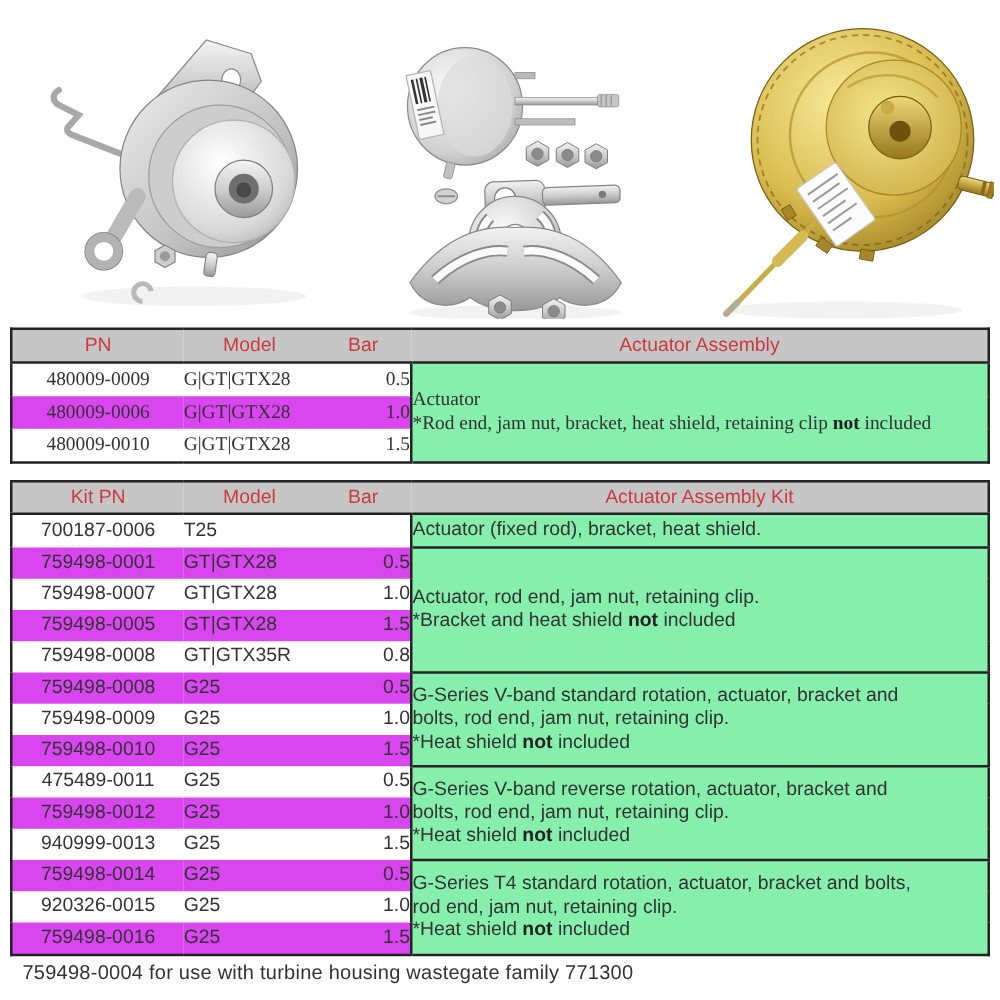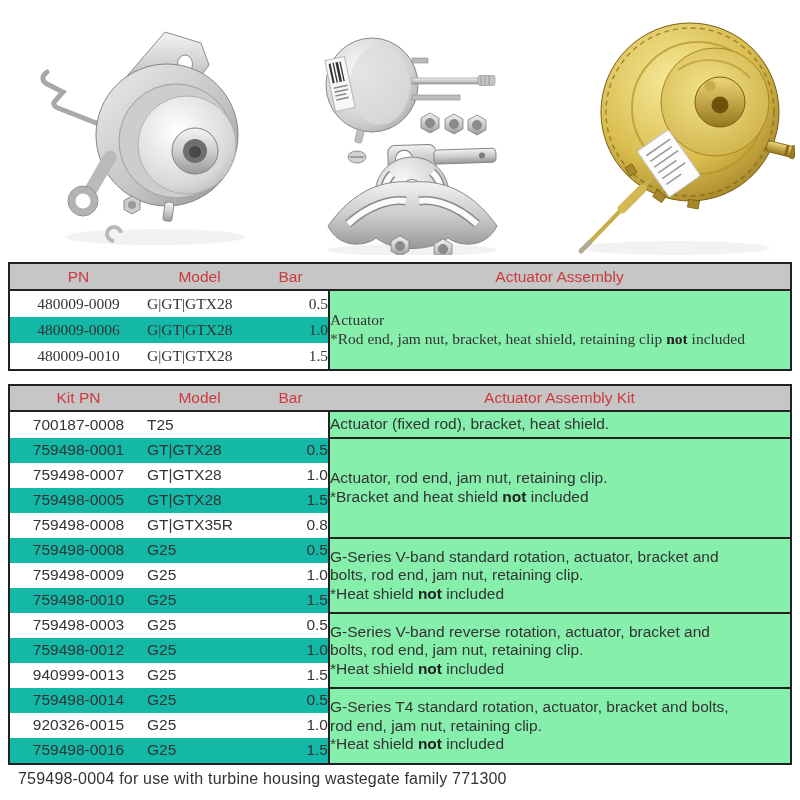--- a/index.html
+++ b/index.html
@@ -25,21 +25,21 @@
   #table1 th{height:25px;}
   table.spec td{
     font-size:15.5px;color:#333333;height:25px;padding:0;
     vertical-align:middle;line-height:1.2;
   }
   #table1 td{height:26px;font-family:Liberation Serif, serif;}
   td.pn{text-align:center;}
   td.model{text-align:left;padding-left:18px;}
   .col-bar{text-align:right;padding-right:12px;}
   th.col-bar{padding-right:14px;}
-  td.shaded{background:#14b8a6;}
+  td.shaded{background:#d946ef;}
   td.desc{
     background:#86efac;border-left:2px solid #222222;
     text-align:left;padding:6px 10px 6px 13px;line-height:21px;
   }
   td.desc.sep{border-top:2px solid #222222;}
   td.desc b{font-weight:700;color:#222;}
   #footer-note{
     position:absolute;left:18px;top:770px;
     font-size:16px;color:#333333;letter-spacing:0.2px;
   }
@@ -266,21 +266,21 @@
   <thead>
     <tr>
       <th>Kit PN</th>
       <th>Model</th>
       <th class="col-bar">Bar</th>
       <th>Actuator Assembly Kit</th>
     </tr>
   </thead>
   <tbody>
       <tr>
-        <td class="pn">700187-0008</td>
+        <td class="pn">700187-0006</td>
         <td class="model">T25</td>
         <td class="bar col-bar"></td>
         <td class="desc" rowspan="1">
           <div>Actuator (fixed rod), bracket, heat shield.</div>
         </td>
       </tr>
       <tr>
         <td class="pn shaded">759498-0001</td>
         <td class="model shaded">GT|GTX28</td>
         <td class="bar col-bar shaded">0.5</td>
@@ -318,21 +318,21 @@
         <td class="pn">759498-0009</td>
         <td class="model">G25</td>
         <td class="bar col-bar">1.0</td>
       </tr>
       <tr>
         <td class="pn shaded">759498-0010</td>
         <td class="model shaded">G25</td>
         <td class="bar col-bar shaded">1.5</td>
       </tr>
       <tr>
-        <td class="pn">759498-0003</td>
+        <td class="pn">475489-0011</td>
         <td class="model">G25</td>
         <td class="bar col-bar">0.5</td>
         <td class="desc sep" rowspan="3">
           <div>G-Series V-band reverse rotation, actuator, bracket and</div>
           <div>bolts, rod end, jam nut, retaining clip.</div>
           <div>*Heat shield <b>not</b> included</div>
         </td>
       </tr>
       <tr>
         <td class="pn shaded">759498-0012</td>

